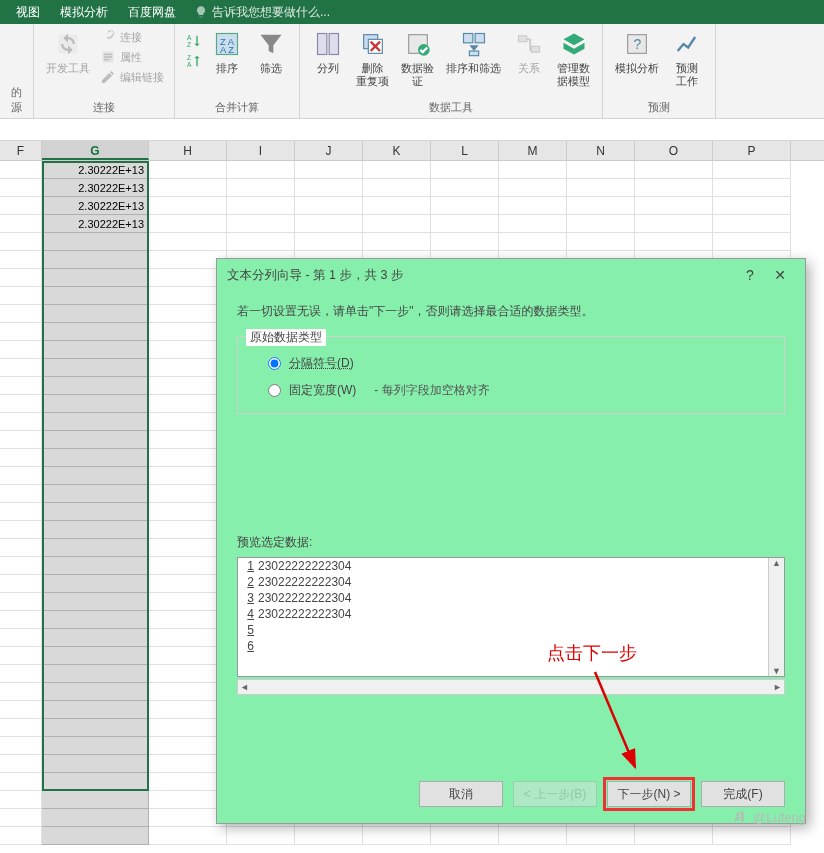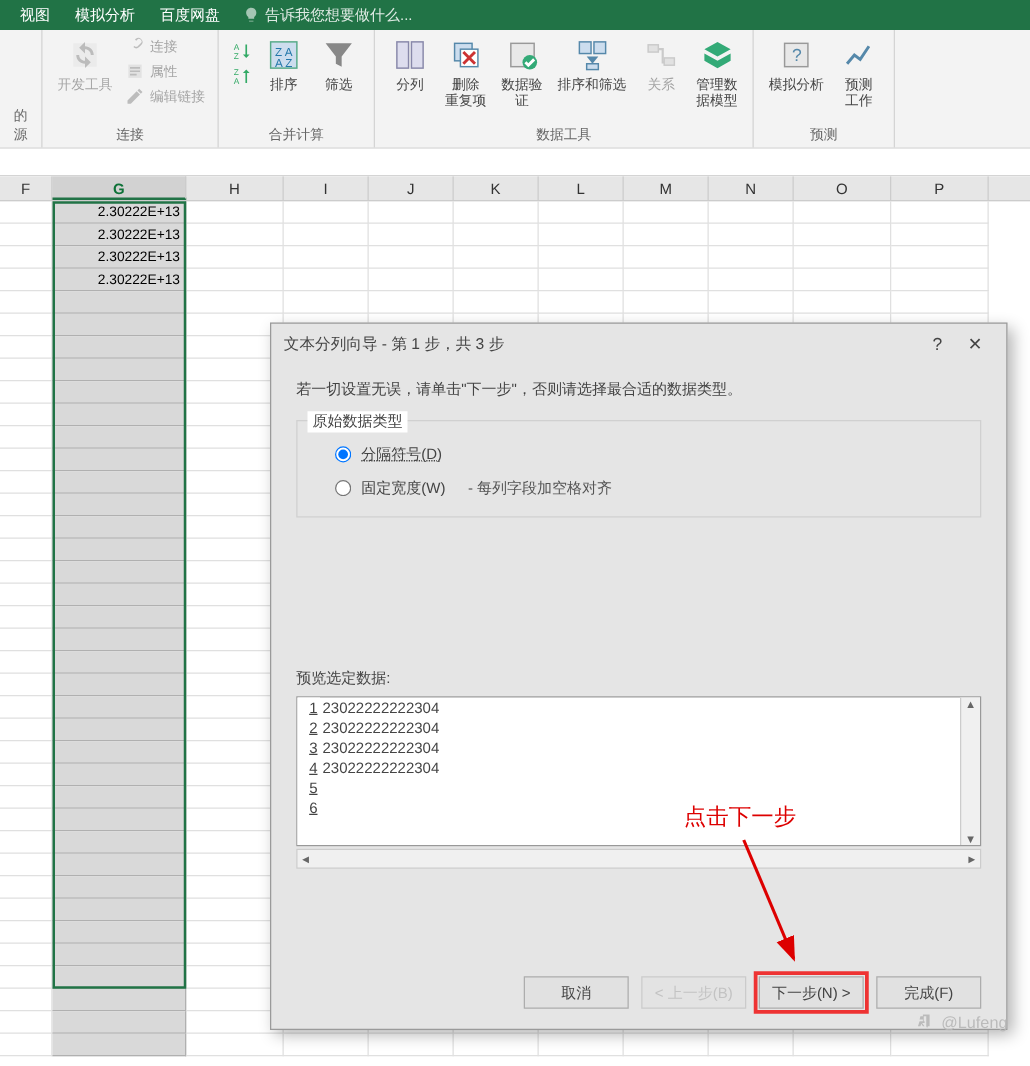--- a/index.html
+++ b/index.html
@@ -28,21 +28,21 @@
   .grid-area { position: relative; height: calc(853px - 24px - 95px - 22px); overflow: hidden; }
   .col-headers { display: flex; height: 20px; background: #e6e6e6; border-bottom: 1px solid #ccc; }
   .col-h { border-right: 1px solid #ccc; text-align: center; line-height: 20px; font-size: 12px; color: #333; }
   .col-h.sel { background: #d2d2d2; color: #0e7238; font-weight: 600; border-bottom: 2px solid #217346; }
   .cells { position: relative; }
   .row { display: flex; height: 18px; }
   .cell { border-right: 1px solid #e0e0e0; border-bottom: 1px solid #e0e0e0; height: 18px; line-height: 18px; font-size: 11px; padding-right: 4px; text-align: right; color: #000; }
   .col-G { background: #d9d9d9; border-right: 1px solid #b0b0b0; border-bottom: 1px solid #b0b0b0; }
   .sel-outline { position: absolute; border: 2px solid #217346; pointer-events: none; }
 
-  .dialog { position: absolute; left: 216px; top: 258px; width: 590px; height: 566px; background: #e5e5e5; border: 1px solid #9a9a9a; box-shadow: 4px 4px 12px rgba(0,0,0,.3); display: flex; flex-direction: column; }
+  .dialog { position: absolute; left: 216px; top: 258px; width: 590px; height: 566px; background: #86efac; border: 1px solid #9a9a9a; box-shadow: 4px 4px 12px rgba(0,0,0,.3); display: flex; flex-direction: column; }
   .dlg-title { height: 32px; display: flex; align-items: center; padding: 0 10px; font-size: 12.5px; }
   .dlg-title-text { flex: 1; }
   .dlg-help, .dlg-close { width: 30px; text-align: center; cursor: pointer; font-size: 14px; }
   .dlg-body { padding: 6px 20px 0 20px; flex: 1; display: flex; flex-direction: column; }
   .hint { margin: 6px 0; font-size: 12px; }
   .groupbox { border: 1px solid #d0d0d0; margin-top: 10px; padding: 8px 12px 14px 12px; position: relative; }
   .groupbox-title { position: absolute; top: -8px; left: 8px; background: #fff; padding: 0 4px; font-size: 12px; }
   .radio-row { display: flex; align-items: center; gap: 8px; margin: 10px 0 0 18px; font-size: 12px; }
   .radio-row input { margin: 0; }
   .radio-desc { margin-left: 10px; color: #555; }

